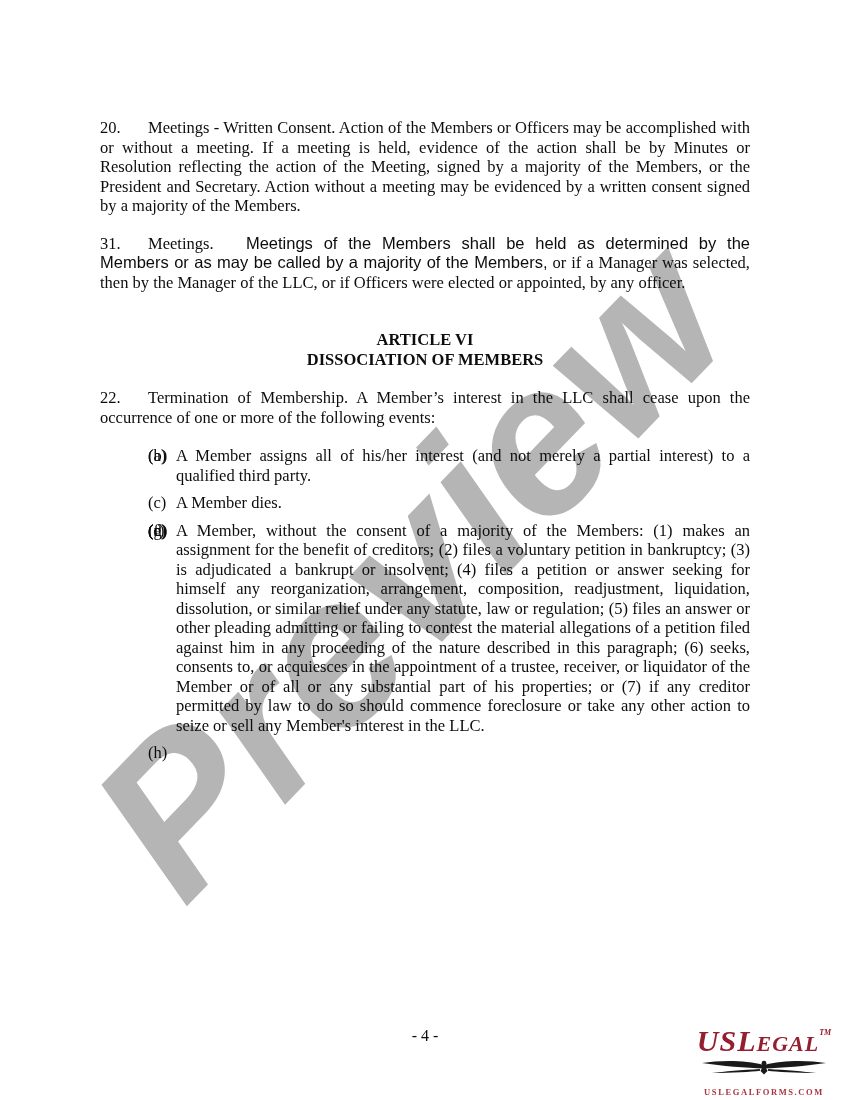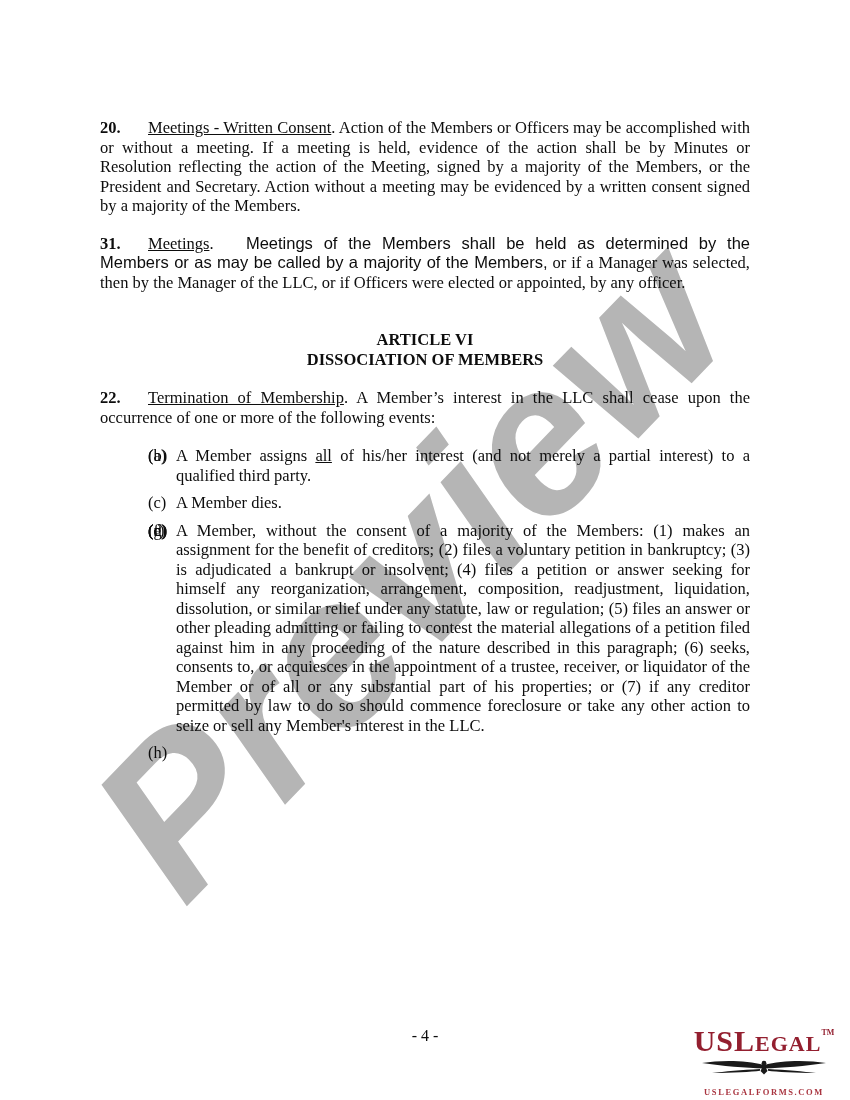--- a/index.html
+++ b/index.html
@@ -34,22 +34,22 @@
   #content {
     position: absolute;
     left: 100px; top: 0;
     width: 650px;
     padding-top: 118px;
     z-index: 1;
   }
   .para { margin: 0; text-align: justify; }
   .p20 { margin-bottom: 18px; }
   .p21 { margin-bottom: 0; }
-  .pnum { display: inline-block; width: 48px; font-weight: bold; }
-  .u { text-decoration: underline; }
+  .pnum { display: inline-block; width: 48px; }
+  .u { }
   .sans { font-family: "Liberation Sans", sans-serif; margin-left: 22px; }
   .article-heading {
     margin: 38px 0 19px 0;
     text-align: center;
     font-weight: bold;
   }
   .p22 { margin-bottom: 0; }
   .list { margin-top: 19px; }
   .li {
     position: relative;
@@ -72,20 +72,21 @@
     right: 6px; top: 1018px;
     width: 160px;
     text-align: center;
     z-index: 1;
   }
   #logo .wordmark {
     font-family: "Liberation Serif", serif;
     font-weight: bold;
     white-space: nowrap;
     line-height: 30px;
+    font-style: italic;
   }
   #logo .wm-big { font-size: 30px; letter-spacing: 1px; }
   #logo .wm-small { font-size: 22px; letter-spacing: 1px; }
   #logo .tm { font-size: 8px; vertical-align: 16px; letter-spacing: 0; }
   #logo .wings { display: block; margin: -2px auto 0 auto; width: 128px; height: 16px; }
   #logo .domain {
     font-family: Liberation Serif, serif;
     font-weight: bold;
     font-size: 8.5px;
     letter-spacing: 1.6px;

